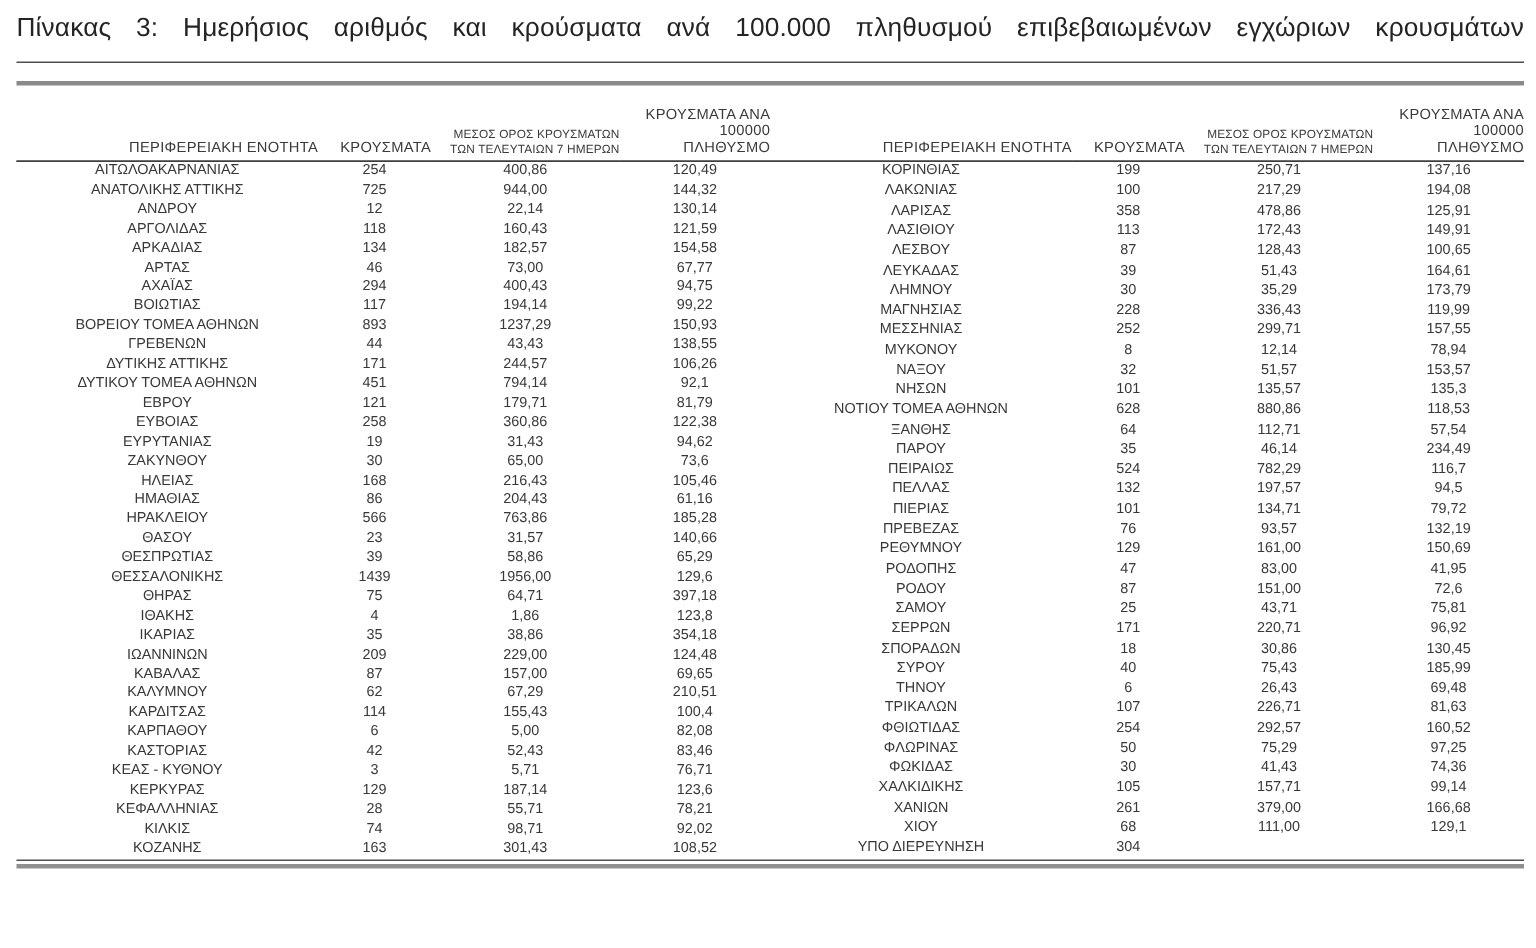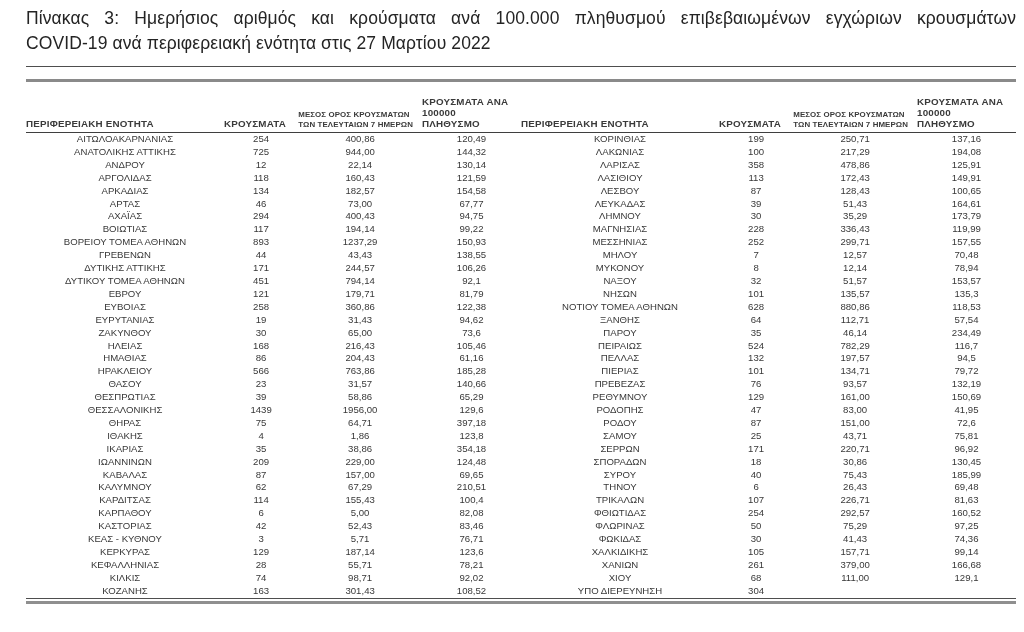--- a/index.html
+++ b/index.html
@@ -3,21 +3,21 @@
 <meta charset="utf-8">
 <style>
   html,body{margin:0;padding:0;}
   body{
     width:1024px;height:632px;
     background:#ffffff;
     font-family:"Liberation Sans", sans-serif;
     color:#383838;
     overflow:hidden;
   }
-  .page{padding:6px 8px 0 26px;}
+  .page{padding:6px 8px 0 11px;}
   .title{
     color:#242424;
     font-size:17.5px;
     line-height:25px;
     letter-spacing:.1px;
   }
   .title-line1{
     text-align:justify;
     text-align-last:justify;
     white-space:normal;
@@ -40,22 +40,22 @@
     border-collapse:collapse;
     table-layout:fixed;
     width:50%;
   }
   col.c-name{width:40%;}
   col.c-cases{width:15%;}
   col.c-avg{width:25%;}
   col.c-per{width:20%;}
   th{
     vertical-align:bottom;
-    text-align:left;
-    font-weight:bold;
+    text-align:right;
+    font-weight:normal;
     color:#3a3a3a;
     padding:14px 0 3px 0;
     border-bottom:1.2px solid #3f3f3f;
   }
   .hdr-lg{font-size:9.8px;line-height:11px;letter-spacing:.2px;}
   .hdr-sm{font-size:7.9px;line-height:9.5px;letter-spacing:.1px;}
   td{
     font-size:9.6px;
     line-height:12.9px;
     height:12.9px;
@@ -73,21 +73,20 @@
     height:3px;background:#8f8f8f;
   }
 </style>
 </head>
 <body>
 
 <div class="page">
 
   <div class="title">
     <div class="title-line1">Πίνακας 3:  Ημερήσιος αριθμός και κρούσματα ανά 100.000 πληθυσμού επιβεβαιωμένων εγχώριων κρουσμάτων</div>
-    <div class="title-line2">COVID-19 ανά περιφερειακή ενότητα στις 27 Μαρτίου 2022</div>
   </div>
 
   <div class="rule-thin-top"></div>
   <div class="rule-thick-top"></div>
 
   <div class="tables">
 
     <table>
       <colgroup>
         <col class="c-name">
@@ -407,26 +406,20 @@
             <td>336,43</td>
             <td>119,99</td>
           </tr>
           <tr>
             <td>ΜΕΣΣΗΝΙΑΣ</td>
             <td>252</td>
             <td>299,71</td>
             <td>157,55</td>
           </tr>
           <tr>
-            <td>ΜΗΛΟΥ</td>
-            <td>7</td>
-            <td>12,57</td>
-            <td>70,48</td>
-          </tr>
-          <tr>
             <td>ΜΥΚΟΝΟΥ</td>
             <td>8</td>
             <td>12,14</td>
             <td>78,94</td>
           </tr>
           <tr>
             <td>ΝΑΞΟΥ</td>
             <td>32</td>
             <td>51,57</td>
             <td>153,57</td>

